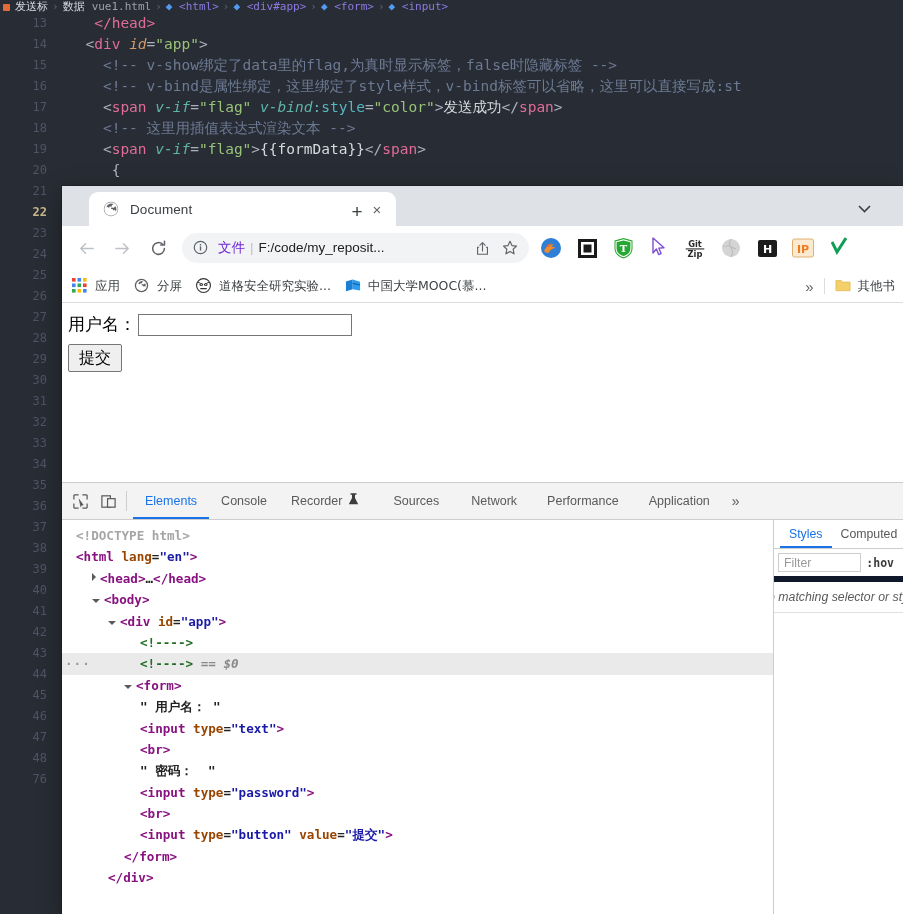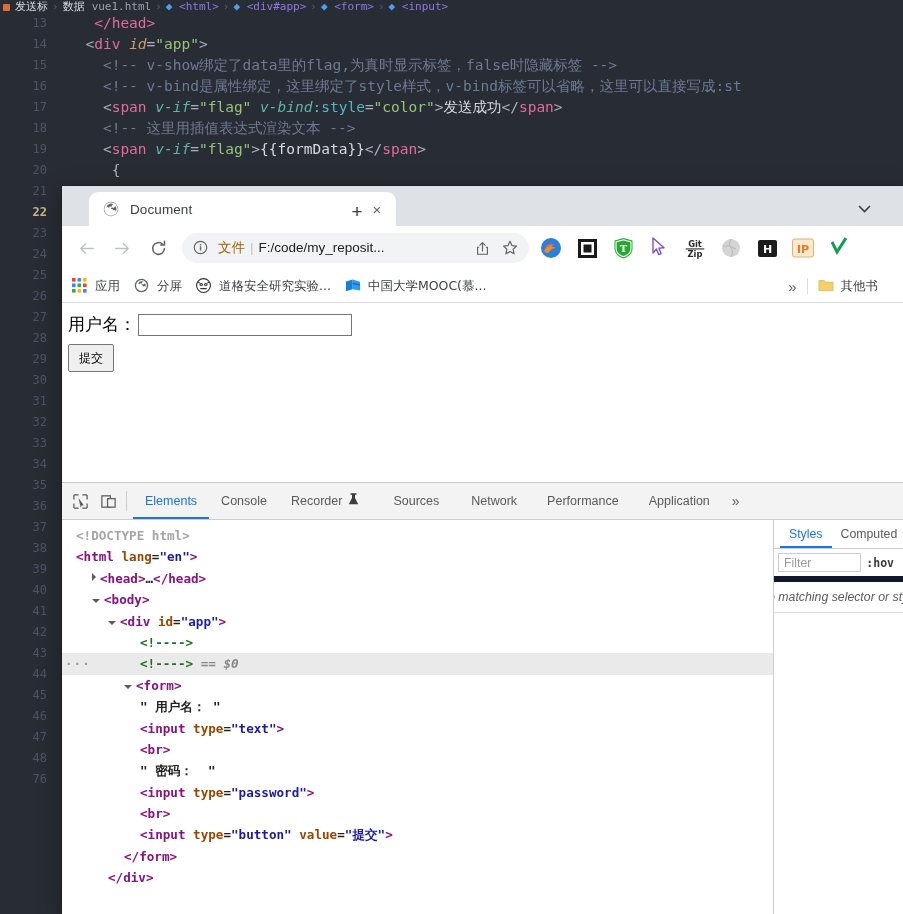--- a/index.html
+++ b/index.html
@@ -97,21 +97,21 @@
             justify-content:center; color:#5f6368; border-radius:50%; flex:0 0 auto;}
   .navbtn.dis { color:#bdc1c6; }
   #omnibox {
     flex:0 0 auto; width:347px; height:30px; background:#f1f3f4; border-radius:16px;
     display:flex; align-items:center; padding:0 6px 0 10px; box-sizing:border-box;
     margin-left:6px;
   }
   #omnibox .infoicon { width:18px; height:18px; flex:0 0 18px; margin-right:8px; color:#5f6368;}
   #omnibox .urltext { flex:1; font-size:13.5px; color:#5f6368; white-space:nowrap;
                       overflow:hidden; font-family:"Liberation Sans", sans-serif;}
-  #omnibox .urltext .file { color:#a16207; }
+  #omnibox .urltext .file { color:#6d28d9; }
   #omnibox .urltext .bar { color:#bdc1c6; padding:0 5px; }
   #omnibox .urltext .path { color:#202124; }
   .obicon { width:26px; height:26px; display:flex; align-items:center;
             justify-content:center; color:#5f6368; flex:0 0 auto; margin-left:2px;}
   #exticons { display:flex; align-items:center; margin-left:4px; flex:1 1 auto; overflow:hidden;}
   .ext { width:26px; height:26px; margin:0 5px; flex:0 0 26px; display:flex;
          align-items:center; justify-content:center; }
 
   
   #bookmarks { height:33px; background:#fff; display:flex; align-items:center;
@@ -132,21 +132,21 @@
               box-sizing:border-box; overflow:hidden;}
   .formrow { display:flex; align-items:flex-end; margin-bottom:3px; }
   .flabel { font-size:17px; color:#000; font-family:"DejaVu Sans", sans-serif;
             white-space:pre; }
   .finput { height:22px; border:1px solid #767676; background:#fff;
             margin-left:2px; box-sizing:border-box; }
   #inp-user { width:214px; }
   #inp-pass { width:214px; }
   #btn-submit { margin-top:5px; height:28px; padding:0 10px;
                 background:#efefef; border:1px solid #767676; border-radius:2px;
-                font-size:12px; color:#000; font-family:"DejaVu Sans", sans-serif;
+                font-size:16px; color:#000; font-family:"DejaVu Sans", sans-serif;
                 line-height:26px;}
 
   
   #devtools { height:432px; background:#fff; border-top:1px solid #cdcdcd;
               display:flex; flex-direction:column; }
   #dt-toolbar { height:36px; background:#f3f3f3; border-bottom:1px solid #cdcdcd;
                 display:flex; align-items:stretch; flex:0 0 36px; }
   .dt-iconbtn { width:28px; display:flex; align-items:center; justify-content:center;
                 color:#5a5a5a; flex:0 0 28px; }
   #dt-sep { width:1px; background:#cdcdcd; margin:8px 6px 8px 4px; flex:0 0 1px;}
@@ -438,21 +438,21 @@
         <svg width="16" height="15" viewBox="0 0 17 15">
             <path d="M1 3.2l7.2-2v10.3L1 13.5z" fill="#1a7fd4"></path>
             <path d="M8.2 1.2l7.8 2.4v9.2l-7.8-1.3z" fill="#2a9cf0"></path>
             <path d="M8.2 4.6l7.8 1.8v1.2L8.2 5.9z" fill="#1060a8"></path>
           </svg>
       </span>
       <span class="bmlabel">中国大学MOOC(慕...</span>
     </div>
     <div id="bm-overflow">»</div>
     <div id="bm-divider"></div>
-    <div class="bm" style="margin-right:17px">
+    <div class="bm" style="margin-right:0">
       <span class="bmicon">
         <svg width="16" height="15" viewBox="0 0 17 15">
             <path d="M1 2.3h5.6l1.3 1.6H16v9.1H1z" fill="#f4d06a" stroke="#e0b949" stroke-width=".8"></path>
           </svg>
       </span>
       <span class="bmlabel">其他书</span>
     </div>
   </div>
 
   <div id="viewport">

